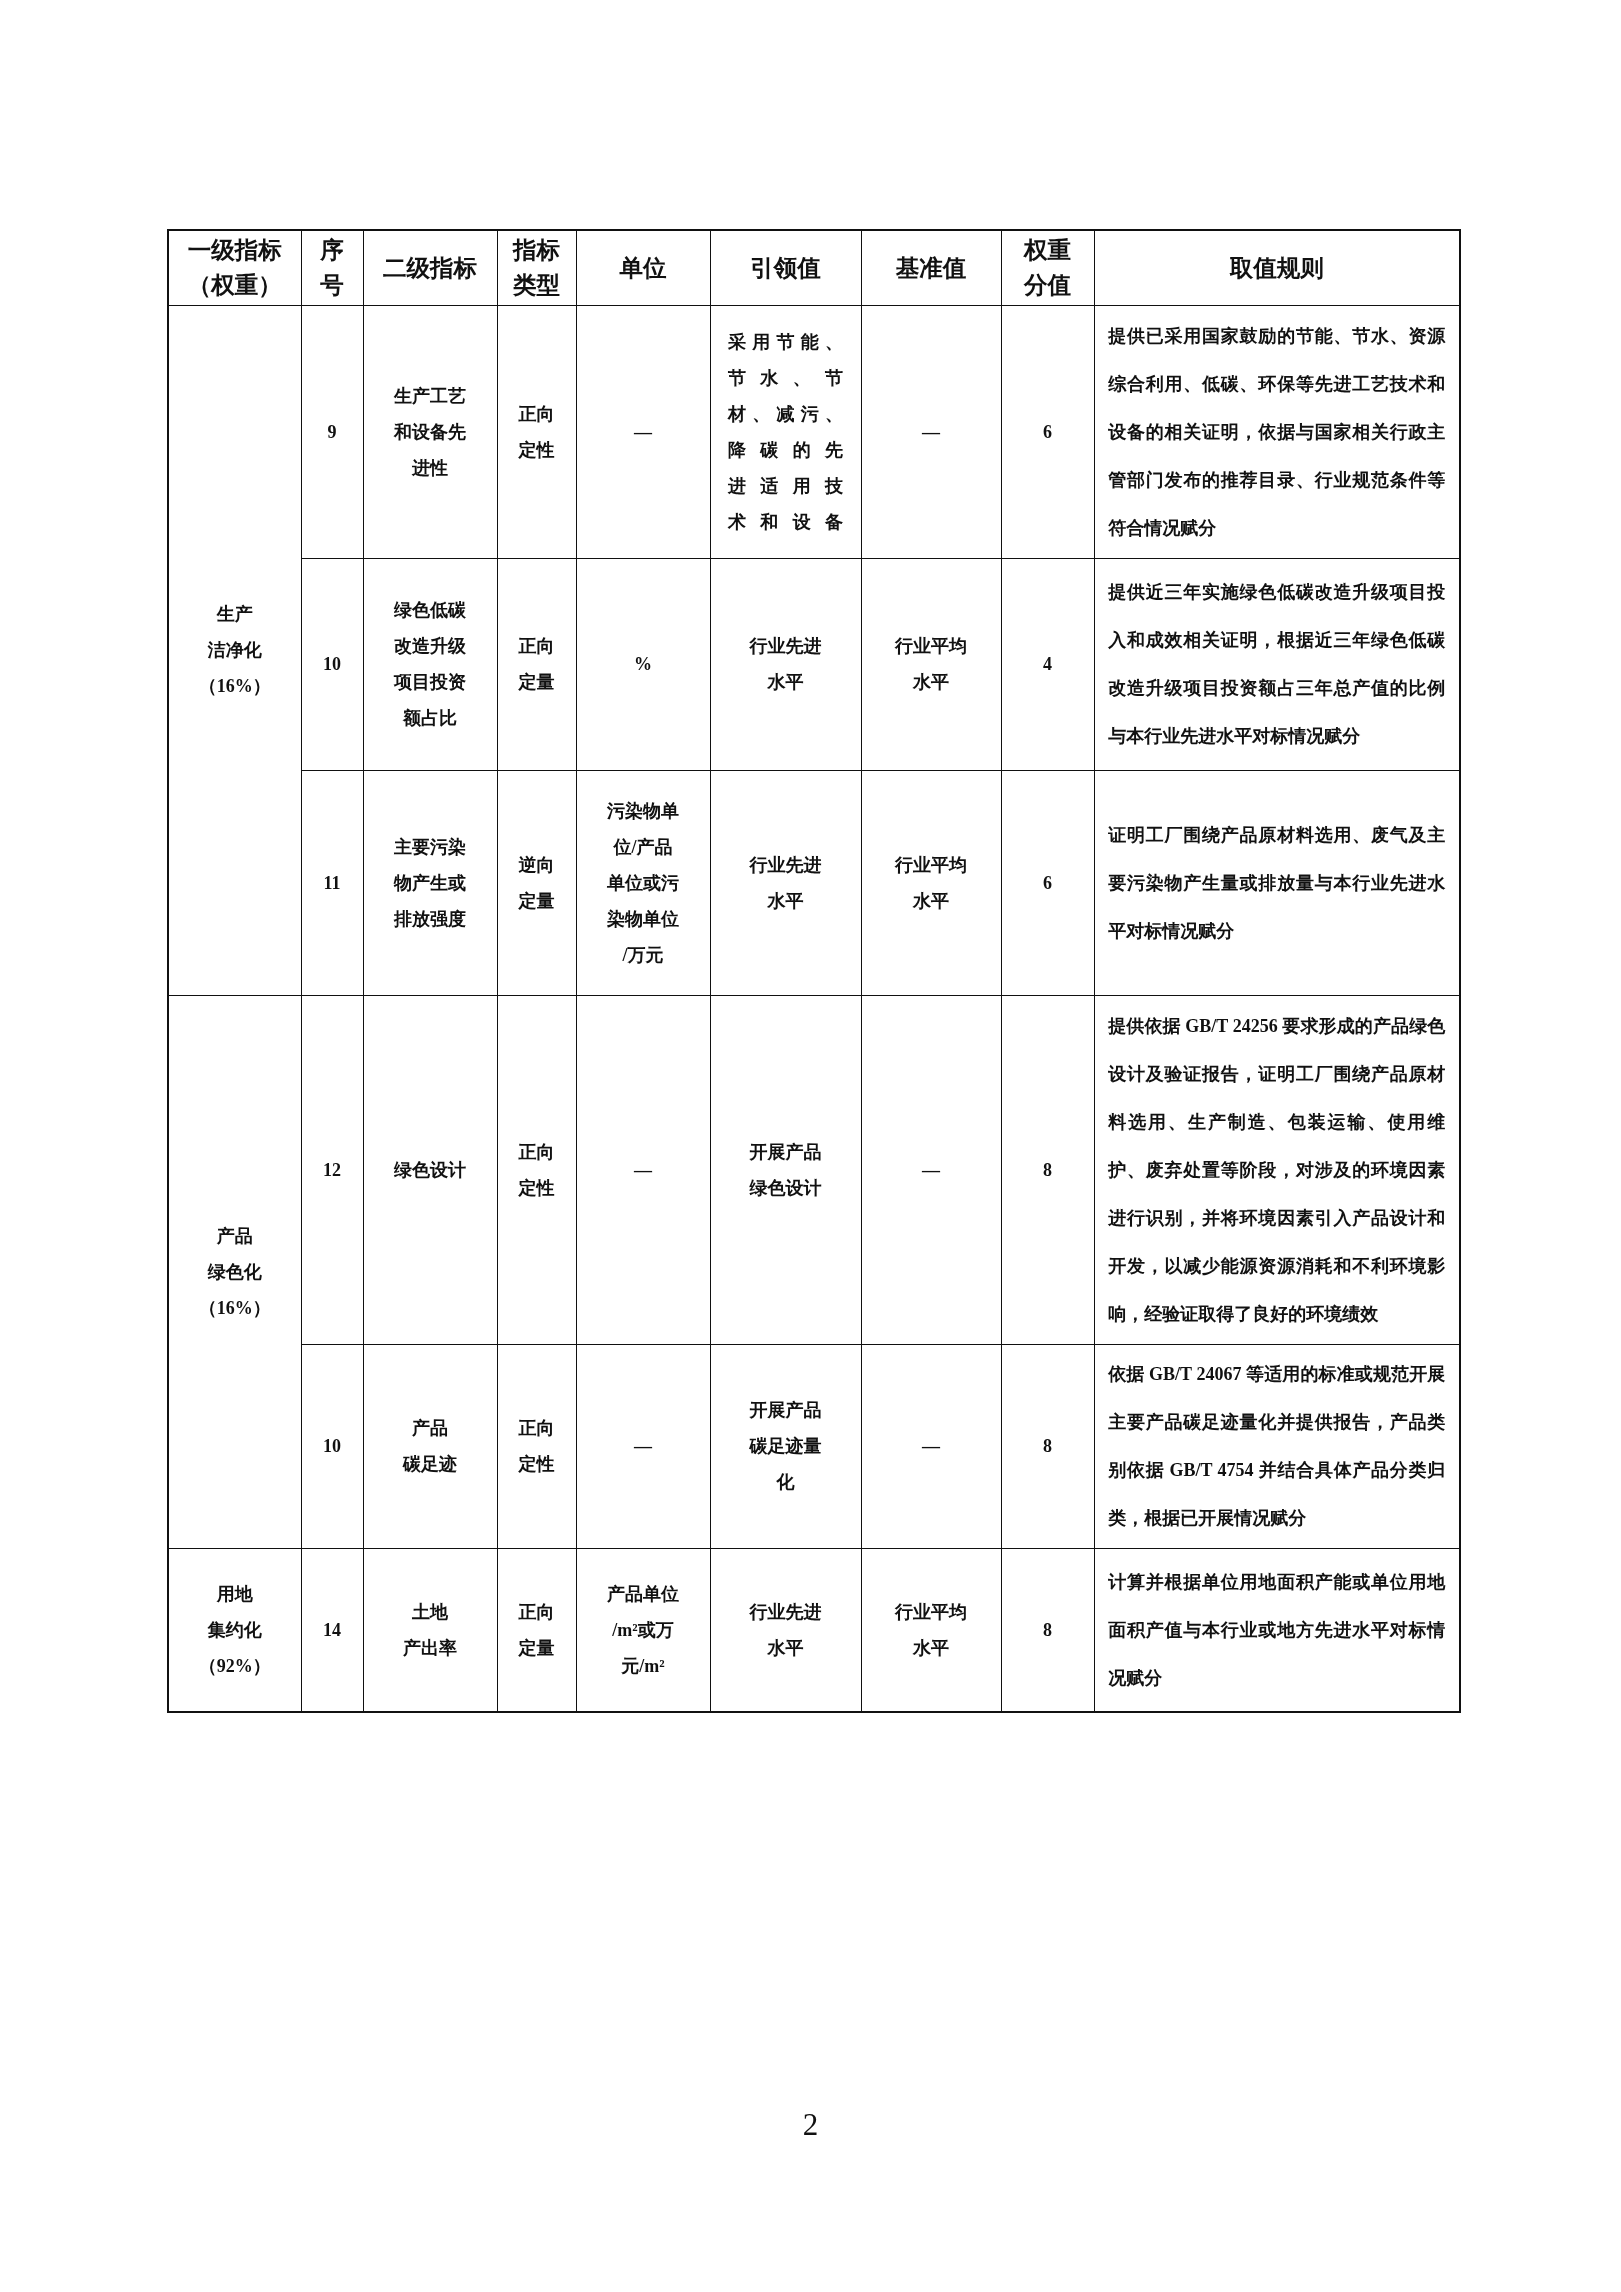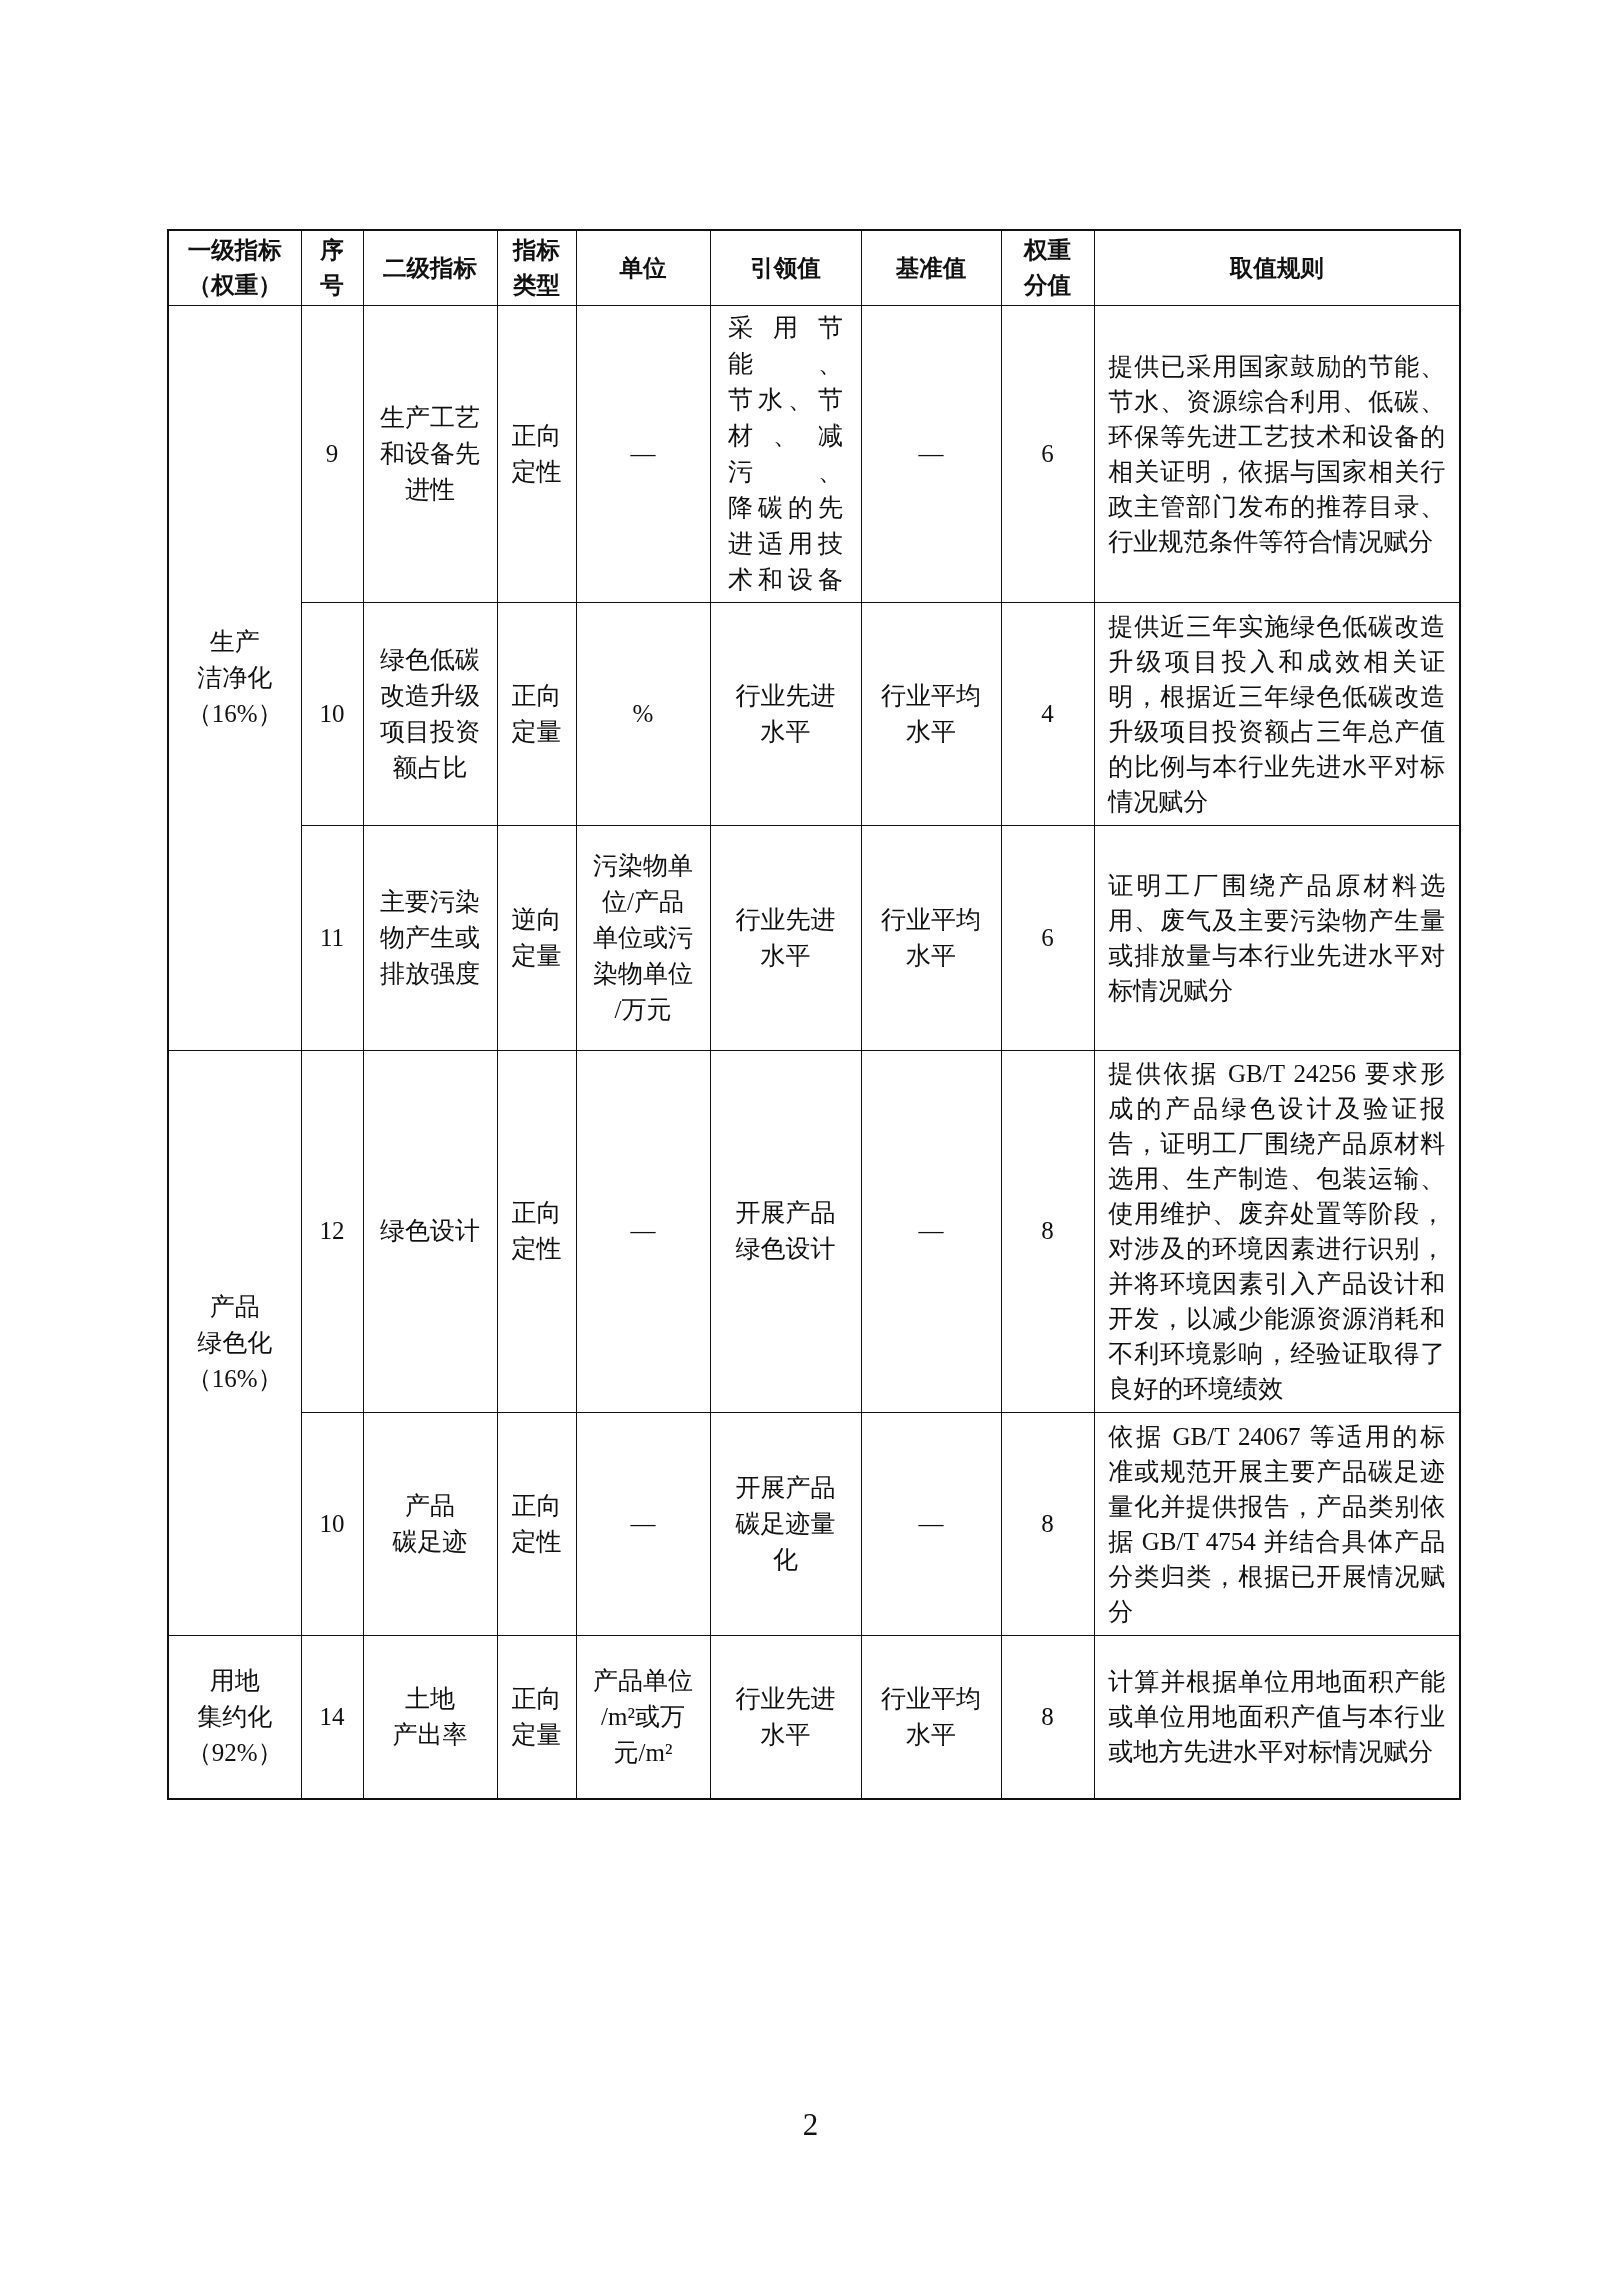--- a/index.html
+++ b/index.html
@@ -25,35 +25,36 @@
     border-bottom: 2.9px solid #111;
     border-left: 2px solid #111;
     border-right: 2px solid #111;
     border-radius: 8px;
   }
   .tbl th, .tbl td {
     border: 1.5px solid #111;
     vertical-align: middle;
     text-align: center;
     white-space: pre-line;
-    font-size: 25px;
+    font-size: 18px;
     line-height: 36px;
     padding: 3.9px 5.9px;
     overflow: hidden;
+    font-weight: bold;
   }
   .tbl th {
     font-weight: bold;
     font-size: 23.5px;
     line-height: 35px;
     padding: 2px 3.9px;
   }
   .tbl td.rule {
     text-align: justify;
     padding: 5.9px 13.7px;
-    line-height: 35px;
+    line-height: 48px;
   }
   .tbl td.stretch {
     text-align: justify;
     text-align-last: justify;
     padding: 3.9px 17.6px;
   }
   .tbl td.grp {
     padding: 3.9px 7.8px;
   }
   .pageno {

